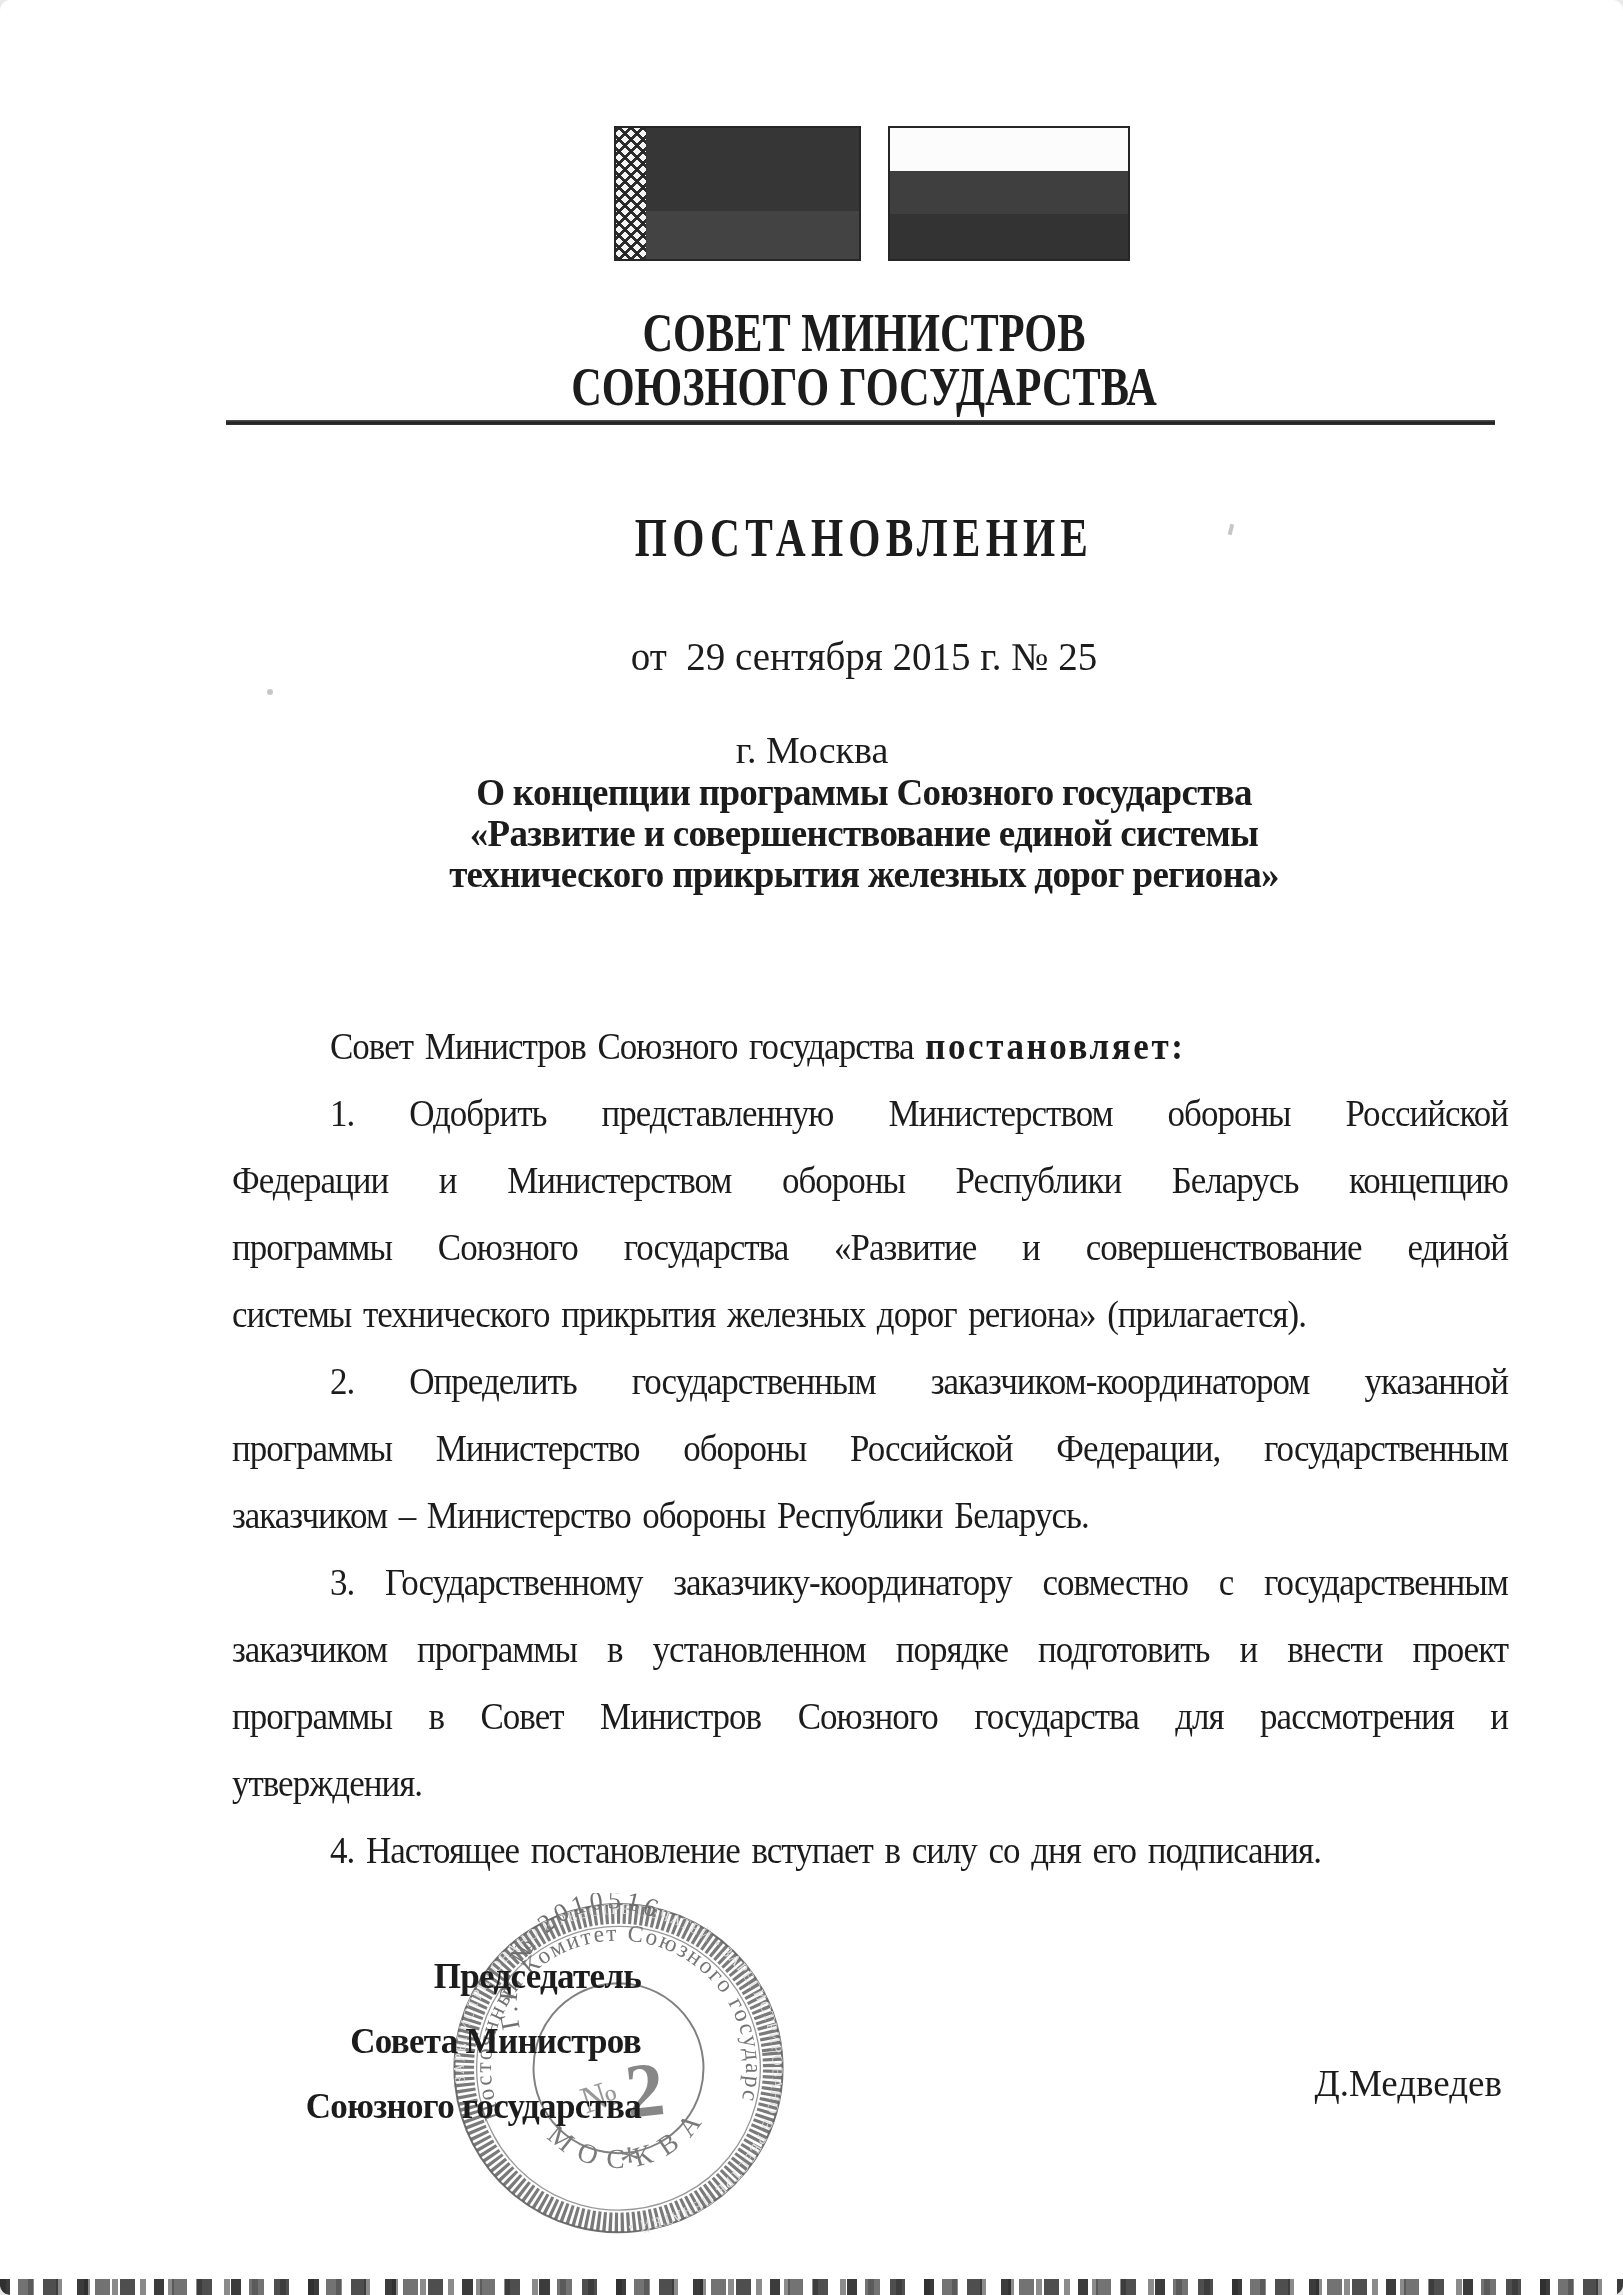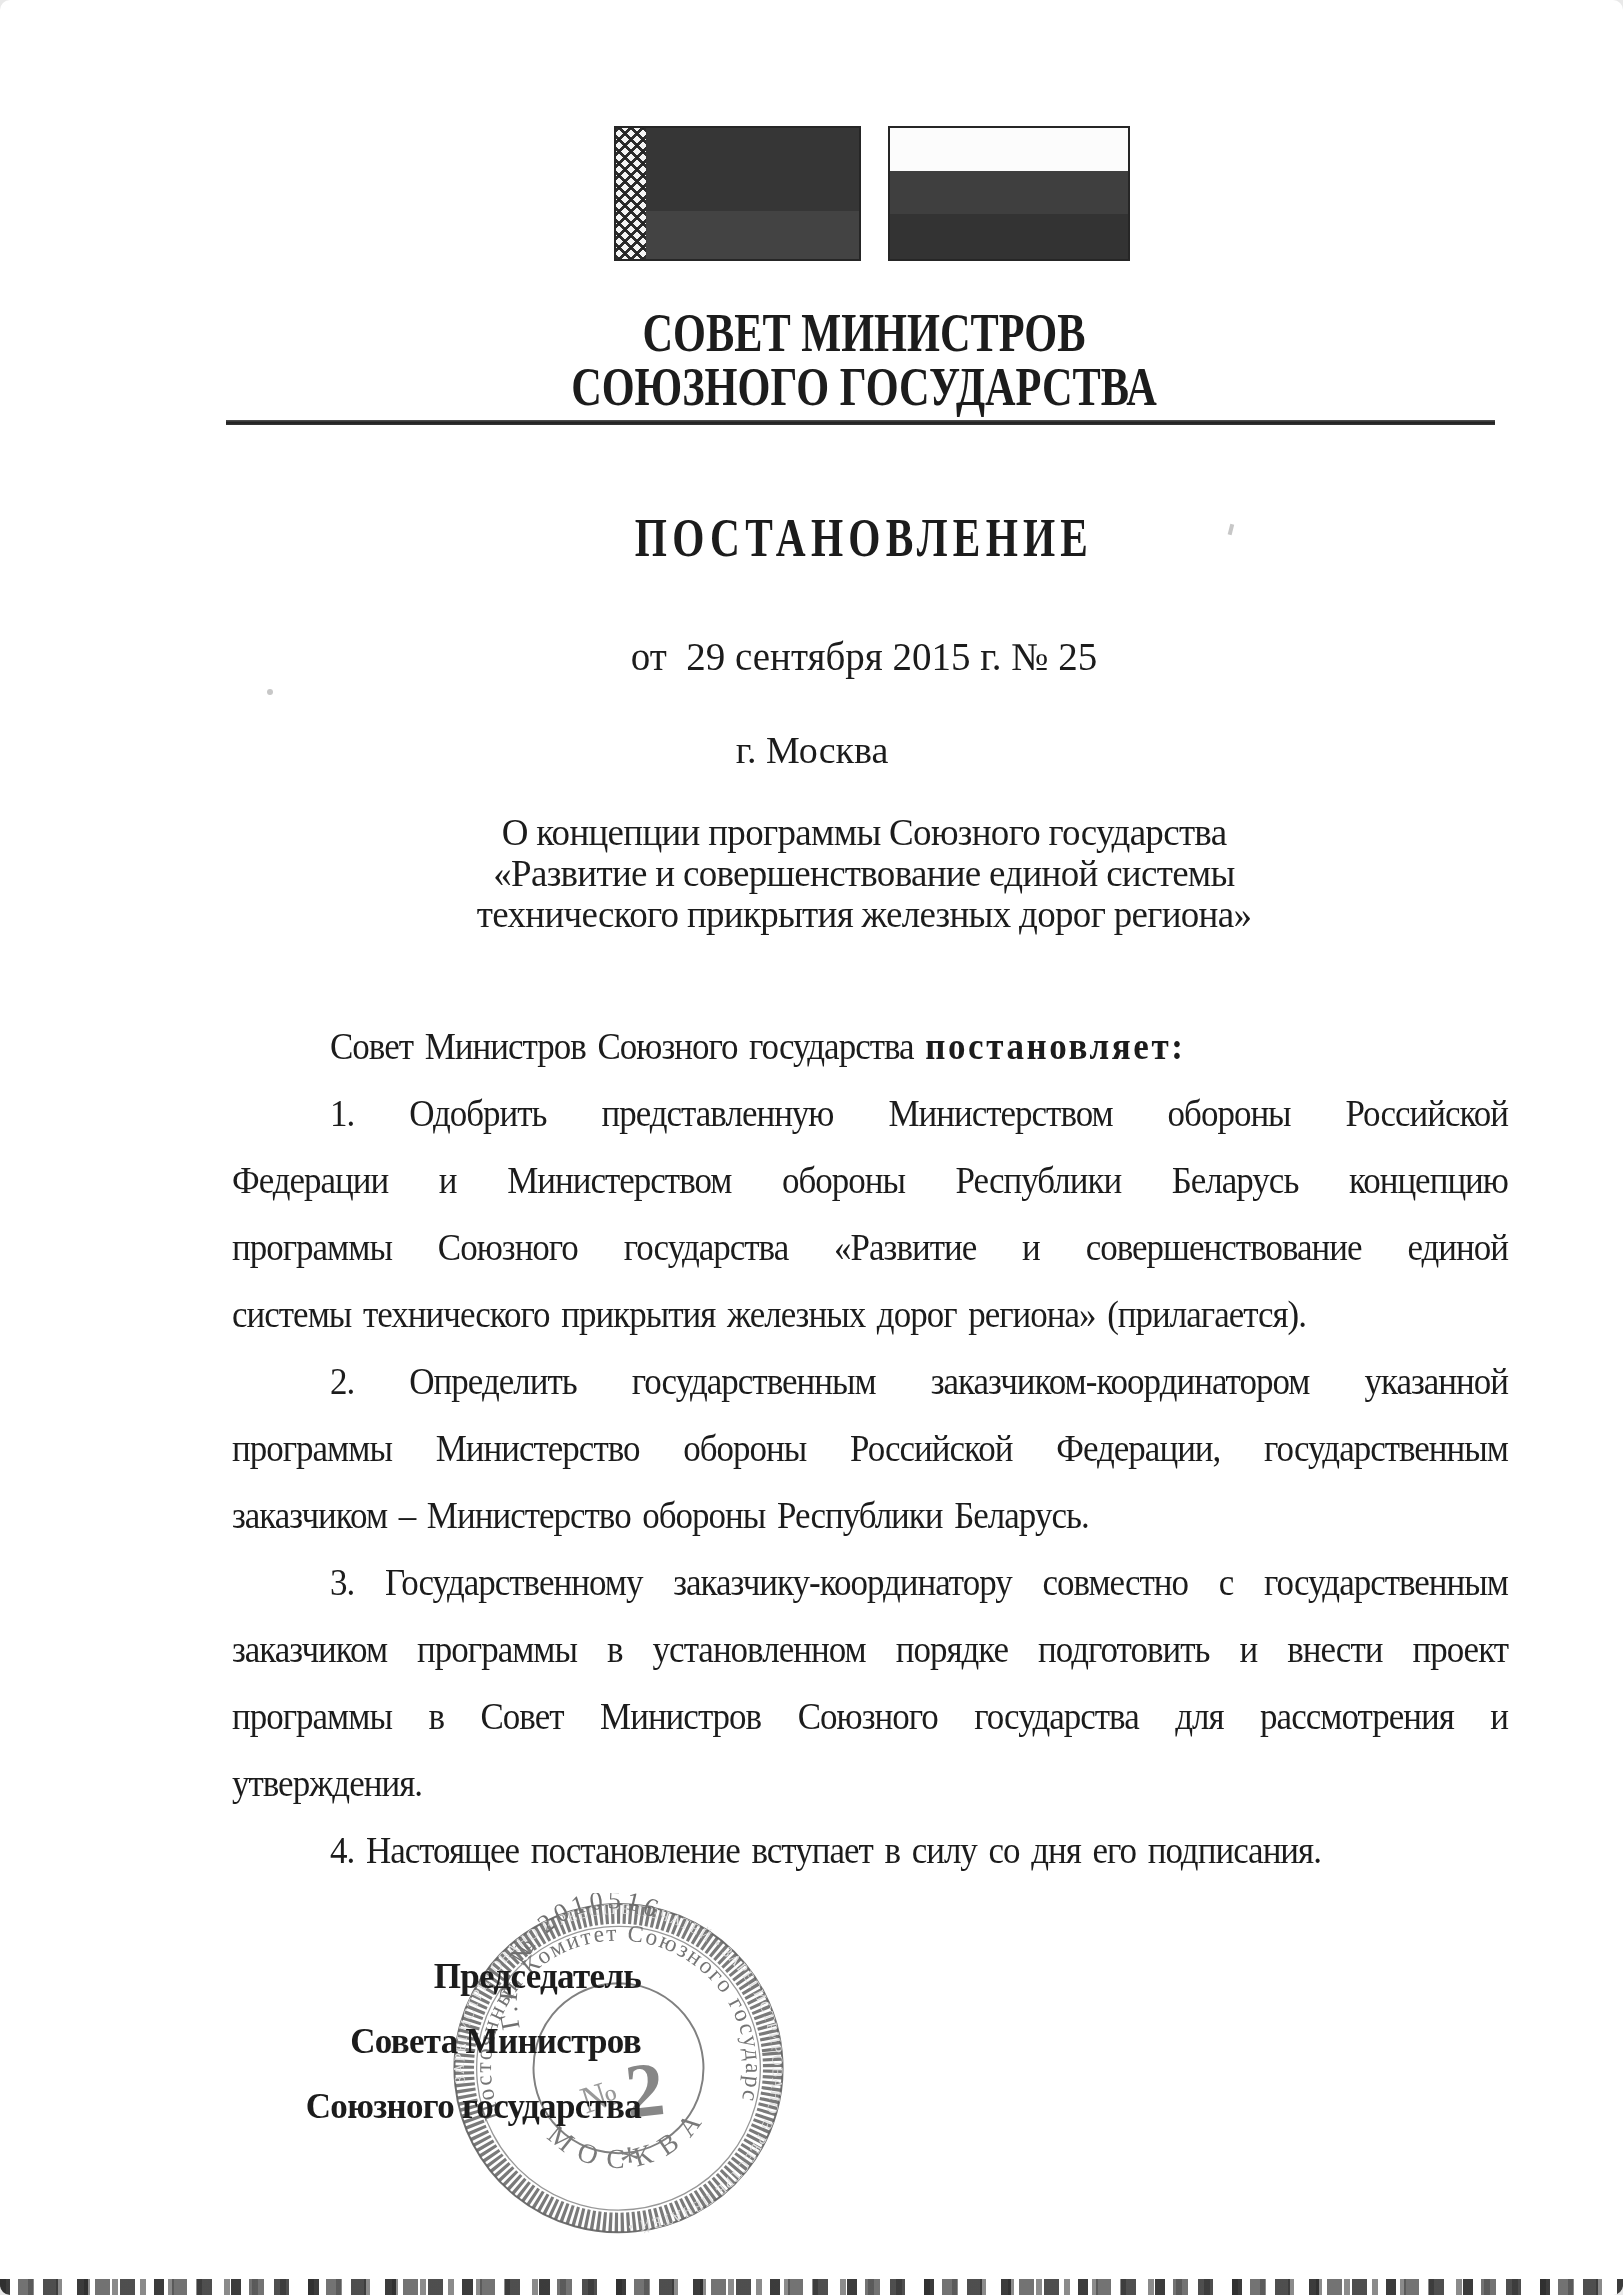--- a/index.html
+++ b/index.html
@@ -27,22 +27,22 @@
          font-weight:700; white-space:pre;}
   .org{font-size:46px; line-height:46px; transform:scale(.92,1.18); transform-origin:50% 0;}
   .org1{top:306px;} .org2{top:360px;}
   .rule{position:absolute; left:226px; top:420px; width:1269px; height:4.6px;
         background:linear-gradient(180deg,#555 0%,#1e1e1e 55%,#3a3a3a 100%);}
   .doctype{top:511px; font-size:47px; line-height:47px; letter-spacing:5.9px;
            transform:scale(.88,1.15); transform-origin:50% 0;}
   .dateline{top:634px; font-size:39px; font-weight:400;}
   .city{top:728px; font-size:38px; font-weight:400; transform:translateX(-52px);}
   
-  .title{position:absolute; left:226px; top:812px; width:1276px; text-align:center;
-         font-weight:400; font-size:37px; line-height:41px; letter-spacing:-0.7px;}
+  .title{position:absolute; left:226px; top:772px; width:1276px; text-align:center;
+         font-weight:700; font-size:37px; line-height:41px; letter-spacing:-0.7px;}
   
   .body-text{position:absolute; left:232px; top:1013px; width:1276px;
              font-size:35px; letter-spacing:-1px; word-spacing:3.9px;}
   .bline{height:67px; line-height:67px; white-space:nowrap;
          transform:scaleY(1.08); transform-origin:0 50%;}
   .bline.j{white-space:normal; text-align:justify; text-align-last:justify; text-justify:inter-word;}
   .bline.ind{text-indent:98px;}
   .bold-sp{font-weight:700; letter-spacing:2.6px;}
   
   .sig{position:absolute; left:235px; top:1944px; width:406px; text-align:right;
@@ -135,19 +135,20 @@
       <text x="272" y="345" font-family="Liberation Serif, serif" font-size="118" font-weight="bold" fill="#777777">2</text>
       <text x="252" y="432" font-family="Liberation Serif, serif" font-size="64" fill="#6f6f6f">*</text>
     </g>
   </svg>
 
   <div class="sig">
     <div>Председатель</div>
     <div>Совета Министров</div>
     <div>Союзного государства</div>
   </div>
+  <div class="signame">Д.Медведев</div>
 
   <div class="speck speck1"></div>
   <div class="speck speck2"></div>
   <div class="noise"></div>
 
 </div>
 
 
 </body></html>

